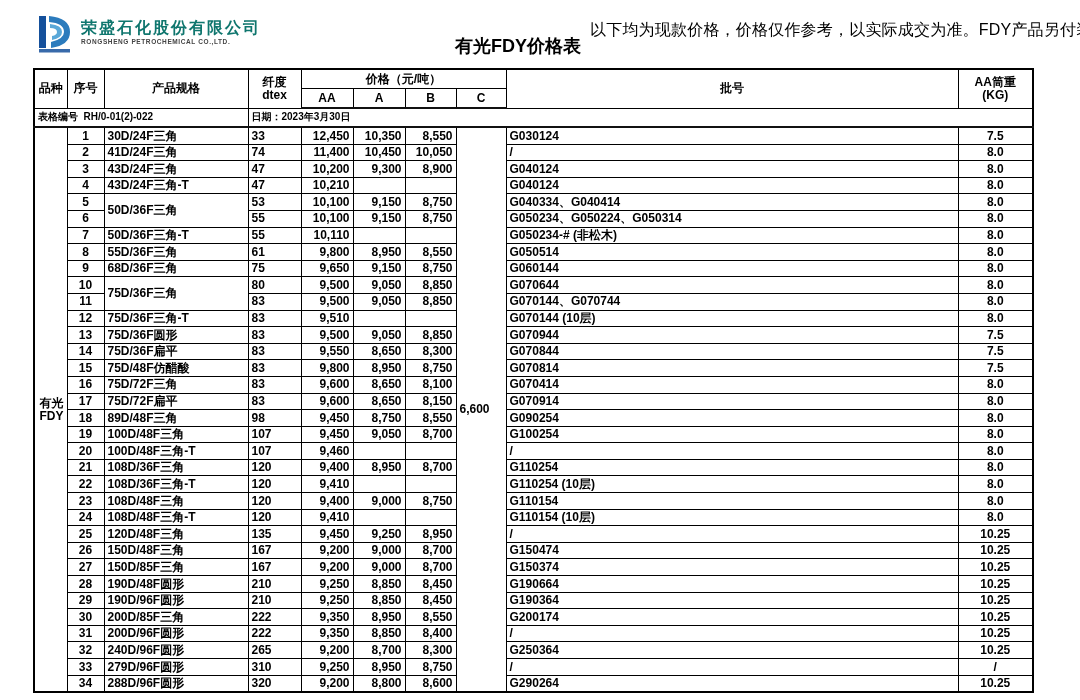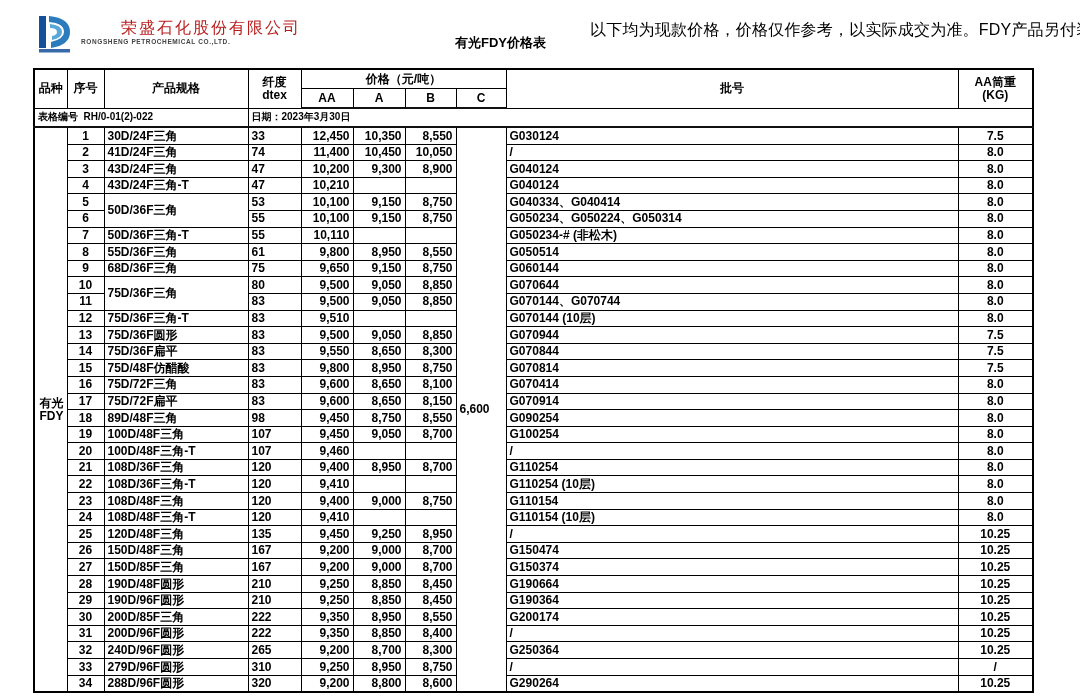--- a/index.html
+++ b/index.html
@@ -7,23 +7,23 @@
     width:1080px;height:700px;position:relative;overflow:hidden;
     background:#fdfdfd;
     font-family:"Liberation Sans","DejaVu Sans",sans-serif;
     color:#000;
   }
   .page{position:absolute;inset:0;background:#fff;}
   
   .brand{position:absolute;left:38px;top:12px;display:flex;align-items:center;gap:9px;}
   .brand svg{display:block;}
   .brand-names{display:flex;flex-direction:column;line-height:1.05;}
-  .brand-cn{font-size:16px;font-weight:400;letter-spacing:2px;color:#b91c1c;margin-left:40px;}
+  .brand-cn{font-size:16px;font-weight:700;letter-spacing:2px;color:#0f766e;}
   .brand-en{font-size:6.5px;font-weight:700;letter-spacing:.6px;color:#444;margin-top:2px;}
-  .doc-title{position:absolute;left:455px;top:34px;font-size:13px;font-weight:700;}
+  .doc-title{position:absolute;left:455px;top:34px;font-size:18px;font-weight:700;}
   .doc-note{position:absolute;left:590px;top:20px;font-size:16px;font-weight:400;letter-spacing:.2px;white-space:nowrap;}
   
   table.price{
     position:absolute;left:33px;top:68px;
     border-collapse:collapse;table-layout:fixed;width:999px;
     font-weight:700;
   }
   table.price td,table.price th{
     border:1px solid #000;
     padding:0 3px;

